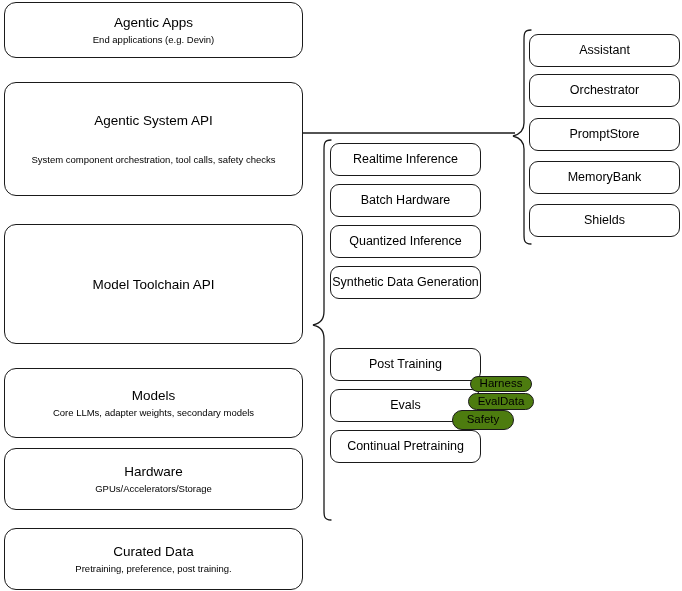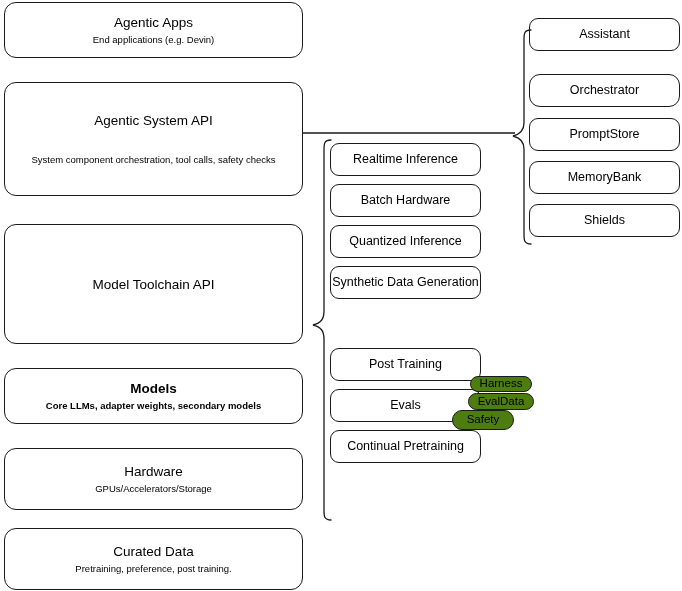--- a/index.html
+++ b/index.html
@@ -96,21 +96,21 @@
 
   <div class="box layer-box" style="top:82px; height:114px;gap:22px;">
     <div class="title">Agentic System API</div>
     <div class="sub">System component orchestration, tool calls, safety checks</div>
   </div>
 
   <div class="box layer-box" style="top:224px; height:120px;">
     <div class="title">Model Toolchain API</div>
   </div>
 
-  <div class="box layer-box" style="top:368px; height:56px;font-weight:bold;">
+  <div class="box layer-box" style="top:368px; height:70px;">
     <div class="title">Models</div>
     <div class="sub">Core LLMs, adapter weights, secondary models</div>
   </div>
 
   <div class="box layer-box" style="top:448px; height:62px;">
     <div class="title">Hardware</div>
     <div class="sub">GPUs/Accelerators/Storage</div>
   </div>
 
   <div class="box layer-box" style="top:528px; height:62px;">
@@ -155,24 +155,24 @@
   <div class="pill" style="left:470px; top:376px; width:62px; height:16px;">Harness</div>
   <div class="pill" style="left:468px; top:393px; width:66px; height:17px;">EvalData</div>
   <div class="pill" style="left:452px; top:410px; width:62px; height:20px;">Safety</div>
 
   <div class="brace" style="left:511px; top:28px; width:22px; height:218px;">
     <svg width="22" height="218" viewBox="0 0 22 218">
       <path d="M20,2 C13,2 13,6 13,12 L13,95 C13,102 10,106 2,108 C10,110 13,114 13,121 L13,206 C13,212 13,216 20,216" stroke="#1a1a1a" stroke-width="1.3" fill="none" stroke-linecap="round"></path>
     </svg>
   </div>
 
-  <div class="box right-box" style="top:18px;text-align:right;">
+  <div class="box right-box" style="top:34px;text-align:right;">
     <div class="title">Assistant</div>
   </div>
-  <div class="box right-box" style="top:74px;border-radius:11px;">
+  <div class="box right-box" style="top:74px;">
     <div class="title">Orchestrator</div>
   </div>
   <div class="box right-box" style="top:118px;">
     <div class="title">PromptStore</div>
   </div>
   <div class="box right-box" style="top:161px;">
     <div class="title">MemoryBank</div>
   </div>
   <div class="box right-box" style="top:204px;">
     <div class="title">Shields</div>

